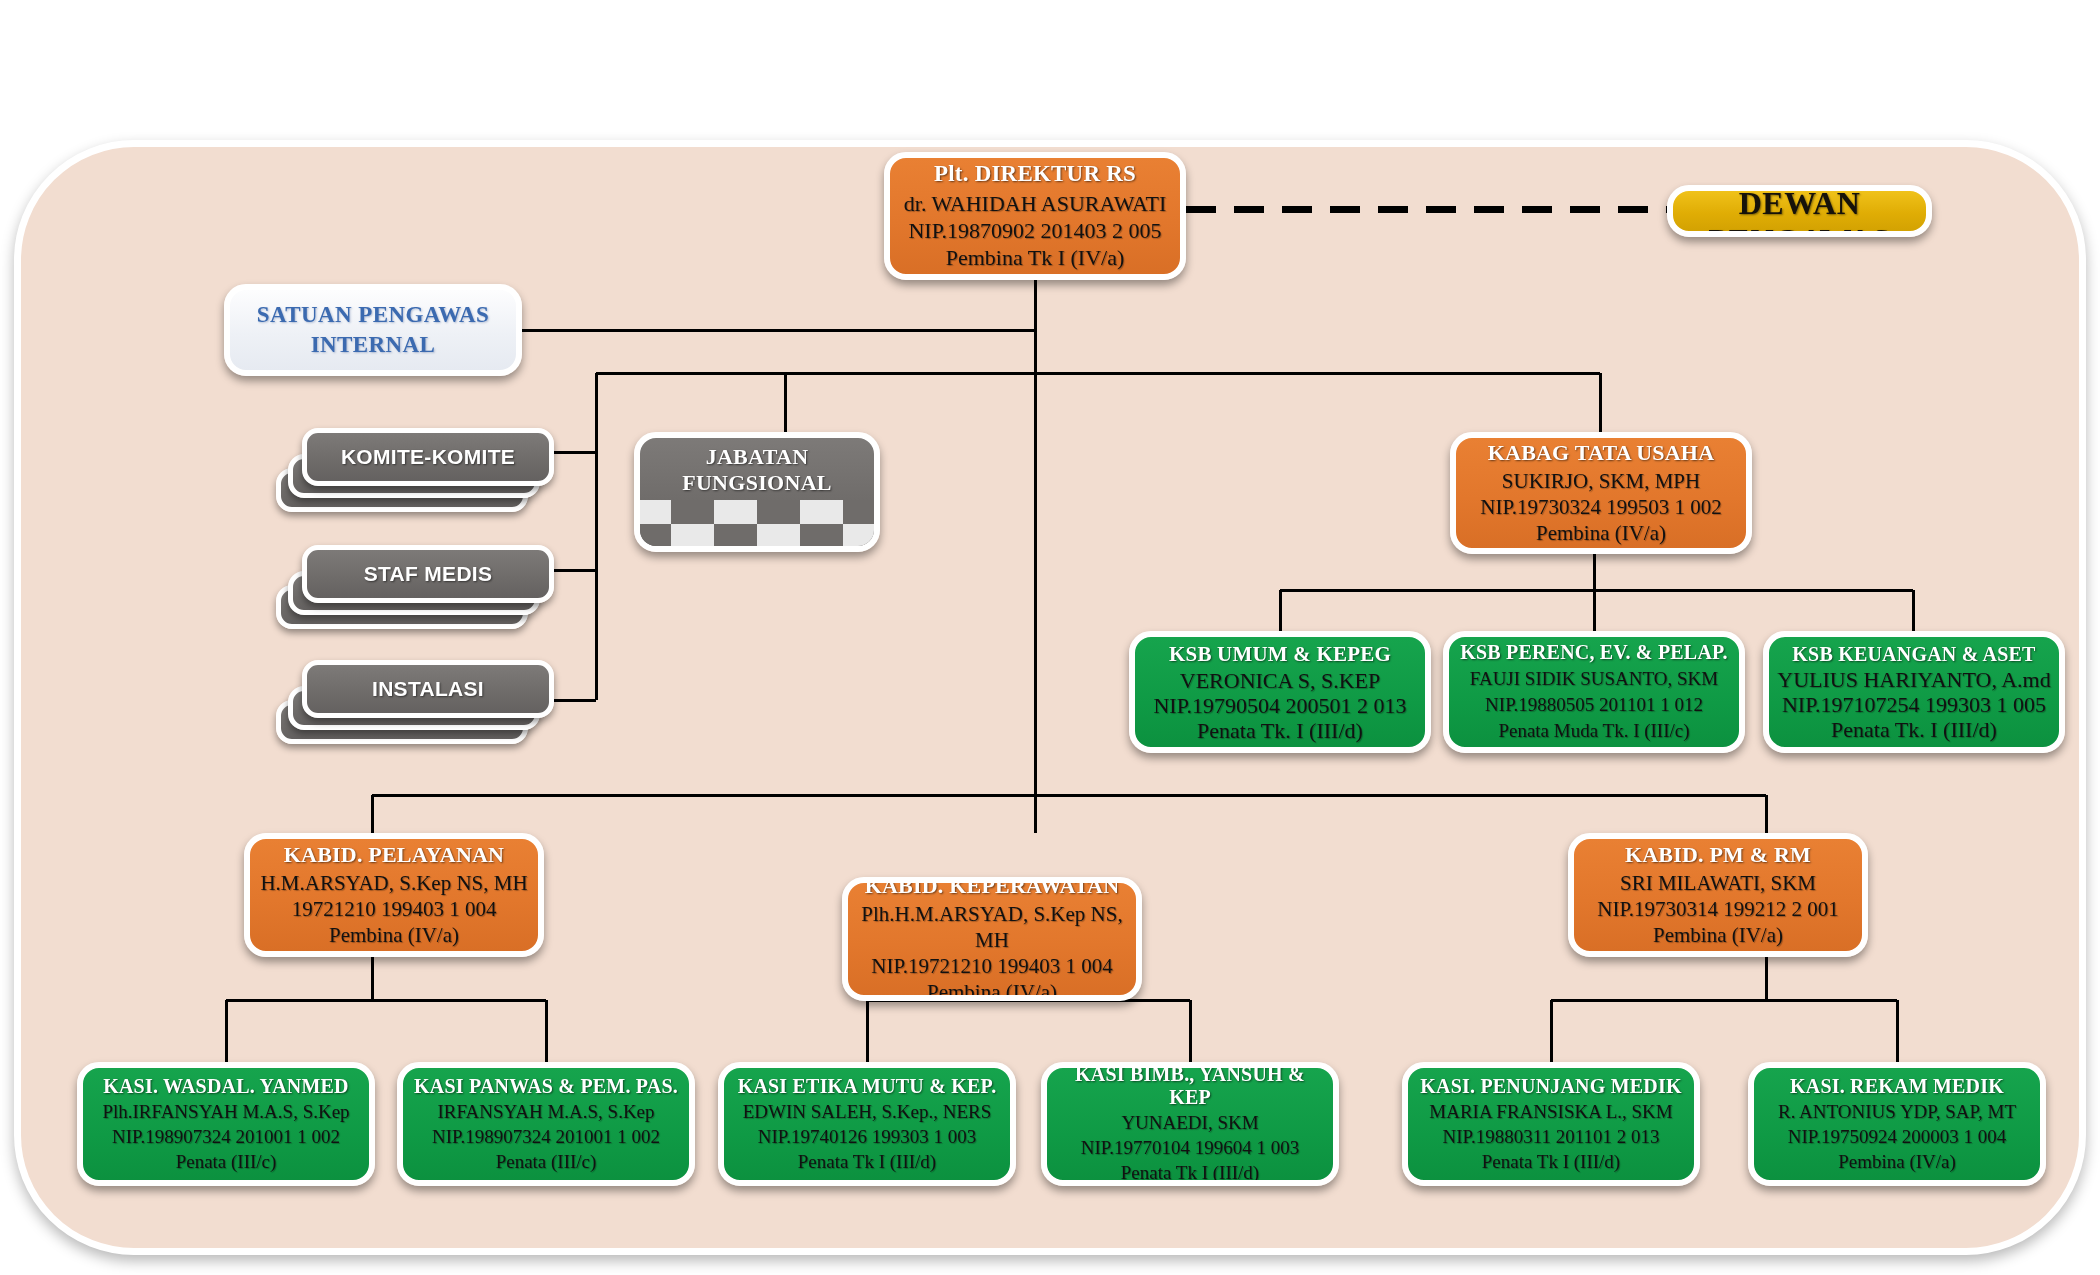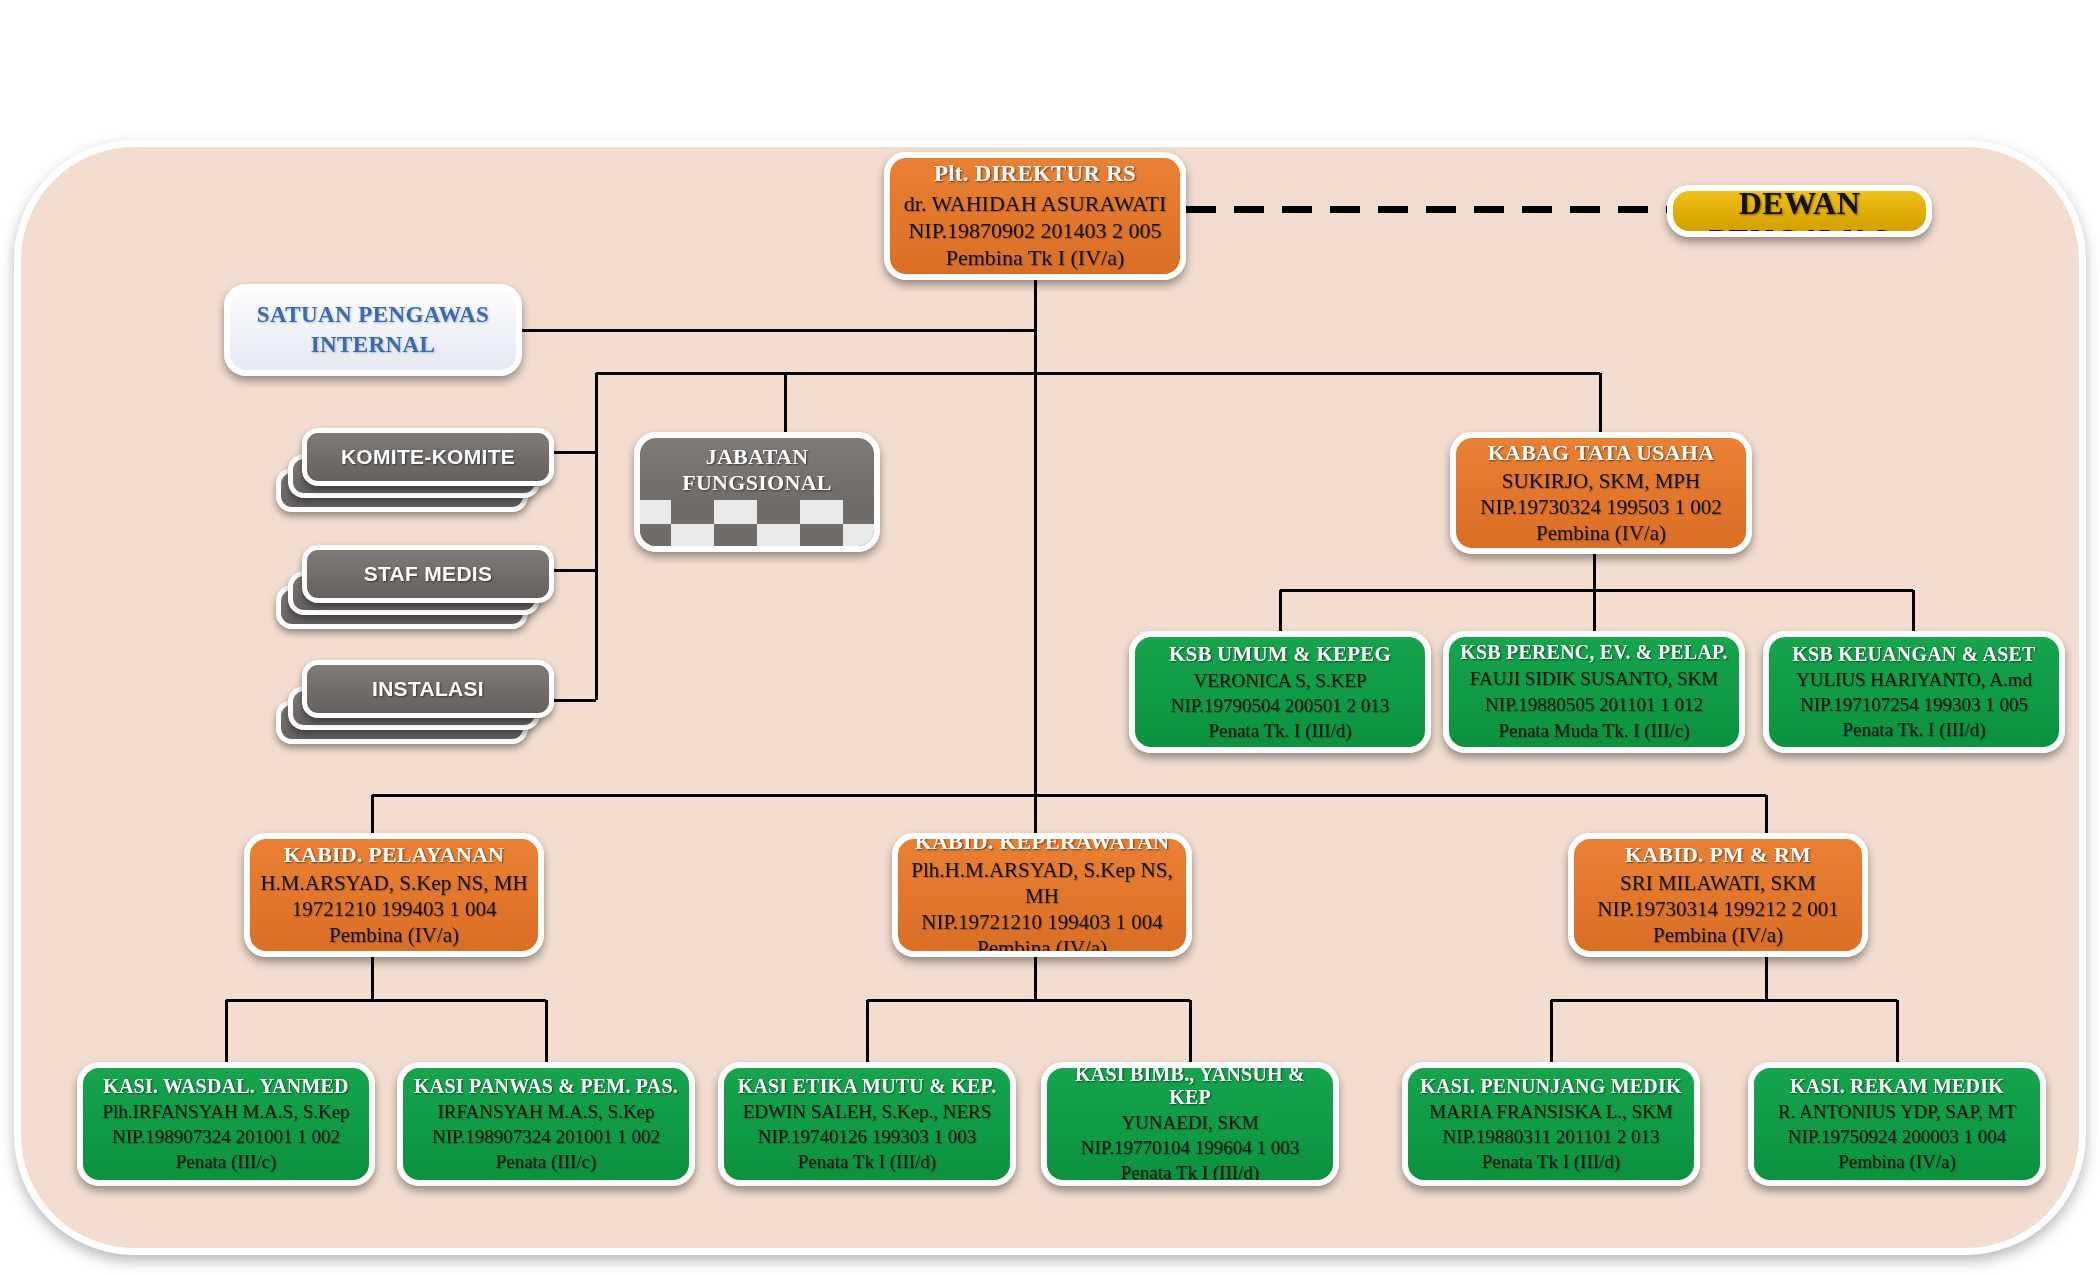--- a/index.html
+++ b/index.html
@@ -83,33 +83,33 @@
   #jabatan .board i{display:block;}
   #jabatan .board i.lt{background:#e9e9e9;}
   #jabatan .board i.dk{background:#6f6c6a;}
 
   #kabag{left:1450px;top:432px;width:302px;height:122px;padding:4px 6px;}
   #kabag .t1{font-size:22px;margin-bottom:2px;}
   #kabag .tx{font-size:21px;line-height:26px;}
 
   .ksb{top:631px;width:302px;height:122px;padding:4px 6px;}
   .ksb .t1{font-size:21px;margin-bottom:1px;}
-  .ksb .tx{font-size:19px;line-height:25px;}
+  .ksb .tx{font-size:22px;line-height:25px;}
   #ksb1{left:1129px;}
   #ksb2{left:1443px;justify-content:space-between;}
   #ksb3{left:1763px;}
   #ksb2 .t1{font-size:20px;}
   #ksb2 .tx{font-size:19px;}
   #ksb3 .t1{font-size:20px;}
 
   .kabid{top:833px;width:300px;height:124px;padding:4px 6px;}
   .kabid .t1{font-size:22px;margin-bottom:2px;}
   .kabid .tx{font-size:21px;line-height:26px;}
   #kabid1{left:244px;}
-  #kabid2{left:892px;}
+  #kabid2{left:842px;margin-top:44px;}
   #kabid3{left:1568px;}
 
   .kasi{top:1062px;width:298px;height:124px;padding:4px 6px;}
   .kasi .t1{font-size:20px;margin-bottom:1px;}
   .kasi .tx{font-size:19px;line-height:25px;}
   #kasi1{left:77px;}
   #kasi2{left:397px;}
   #kasi3{left:718px;}
   #kasi4{left:1041px;}
   #kasi5{left:1402px;}

